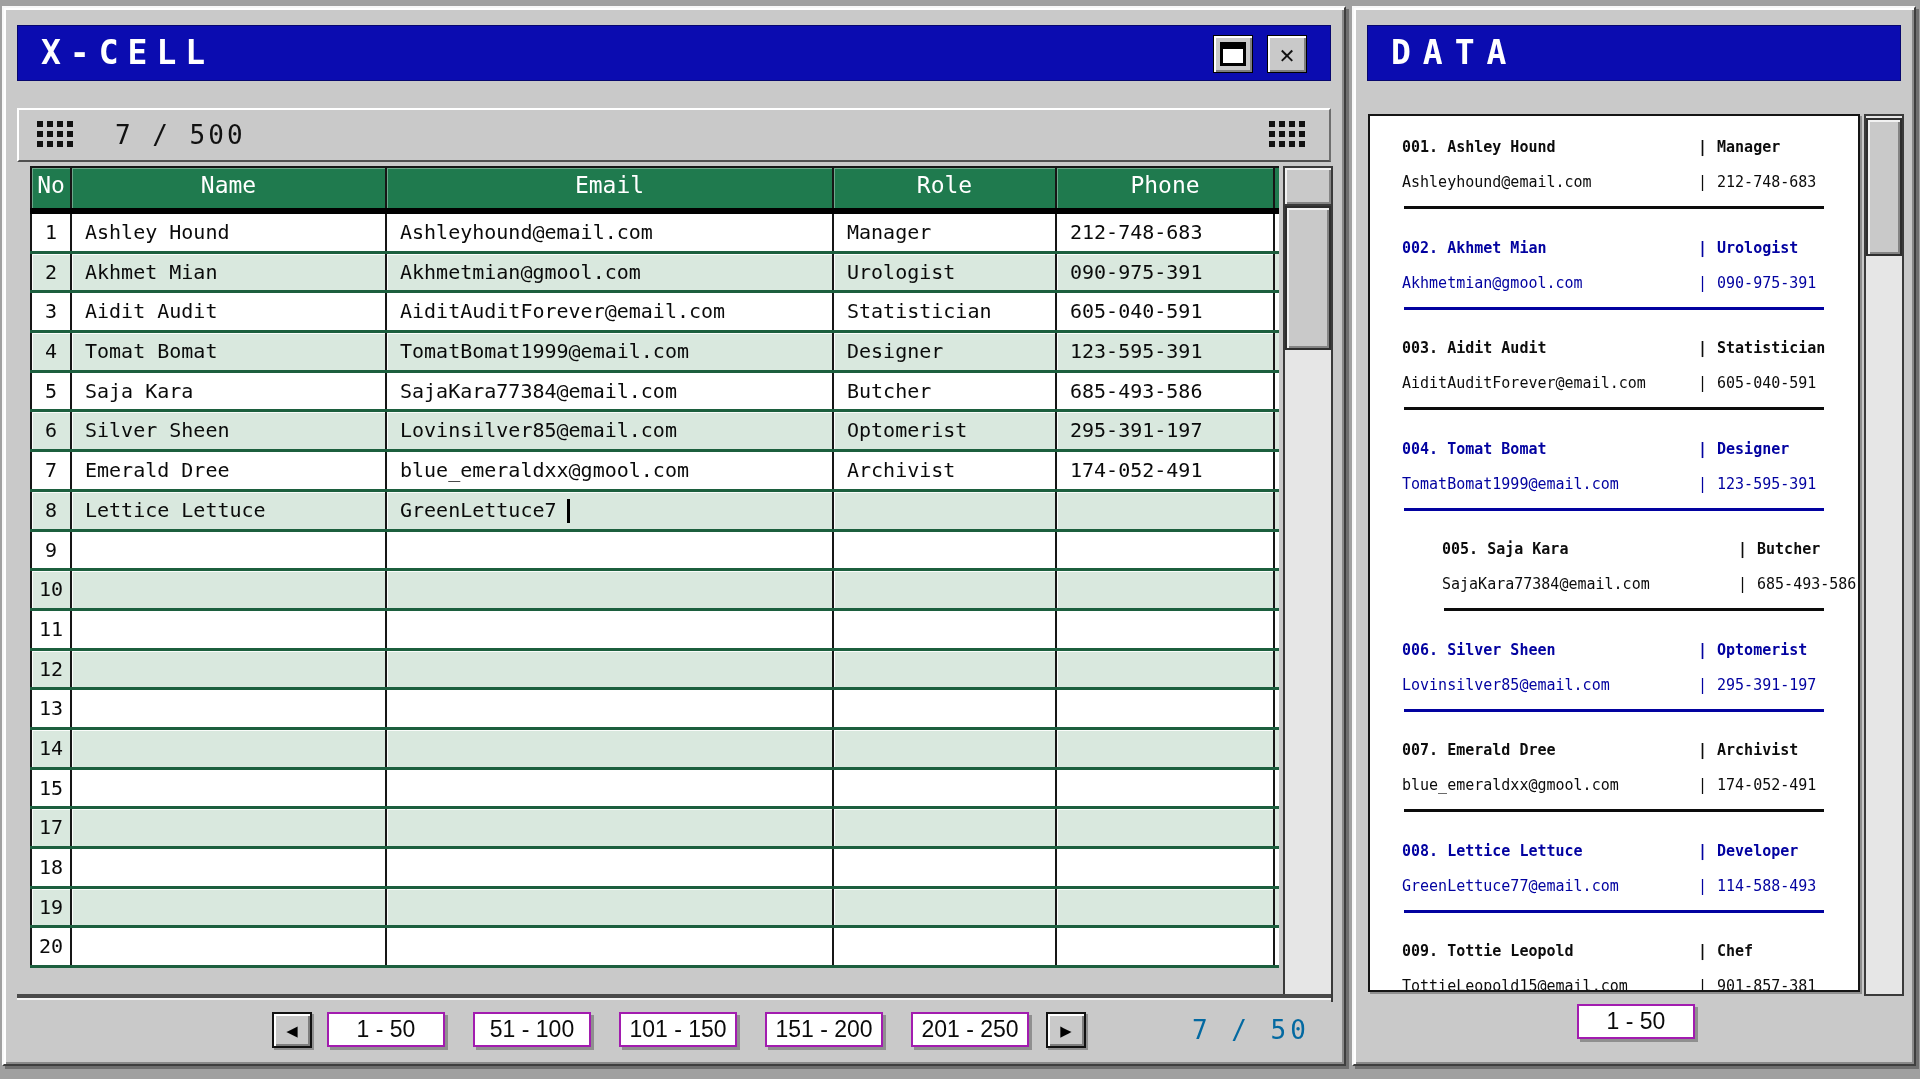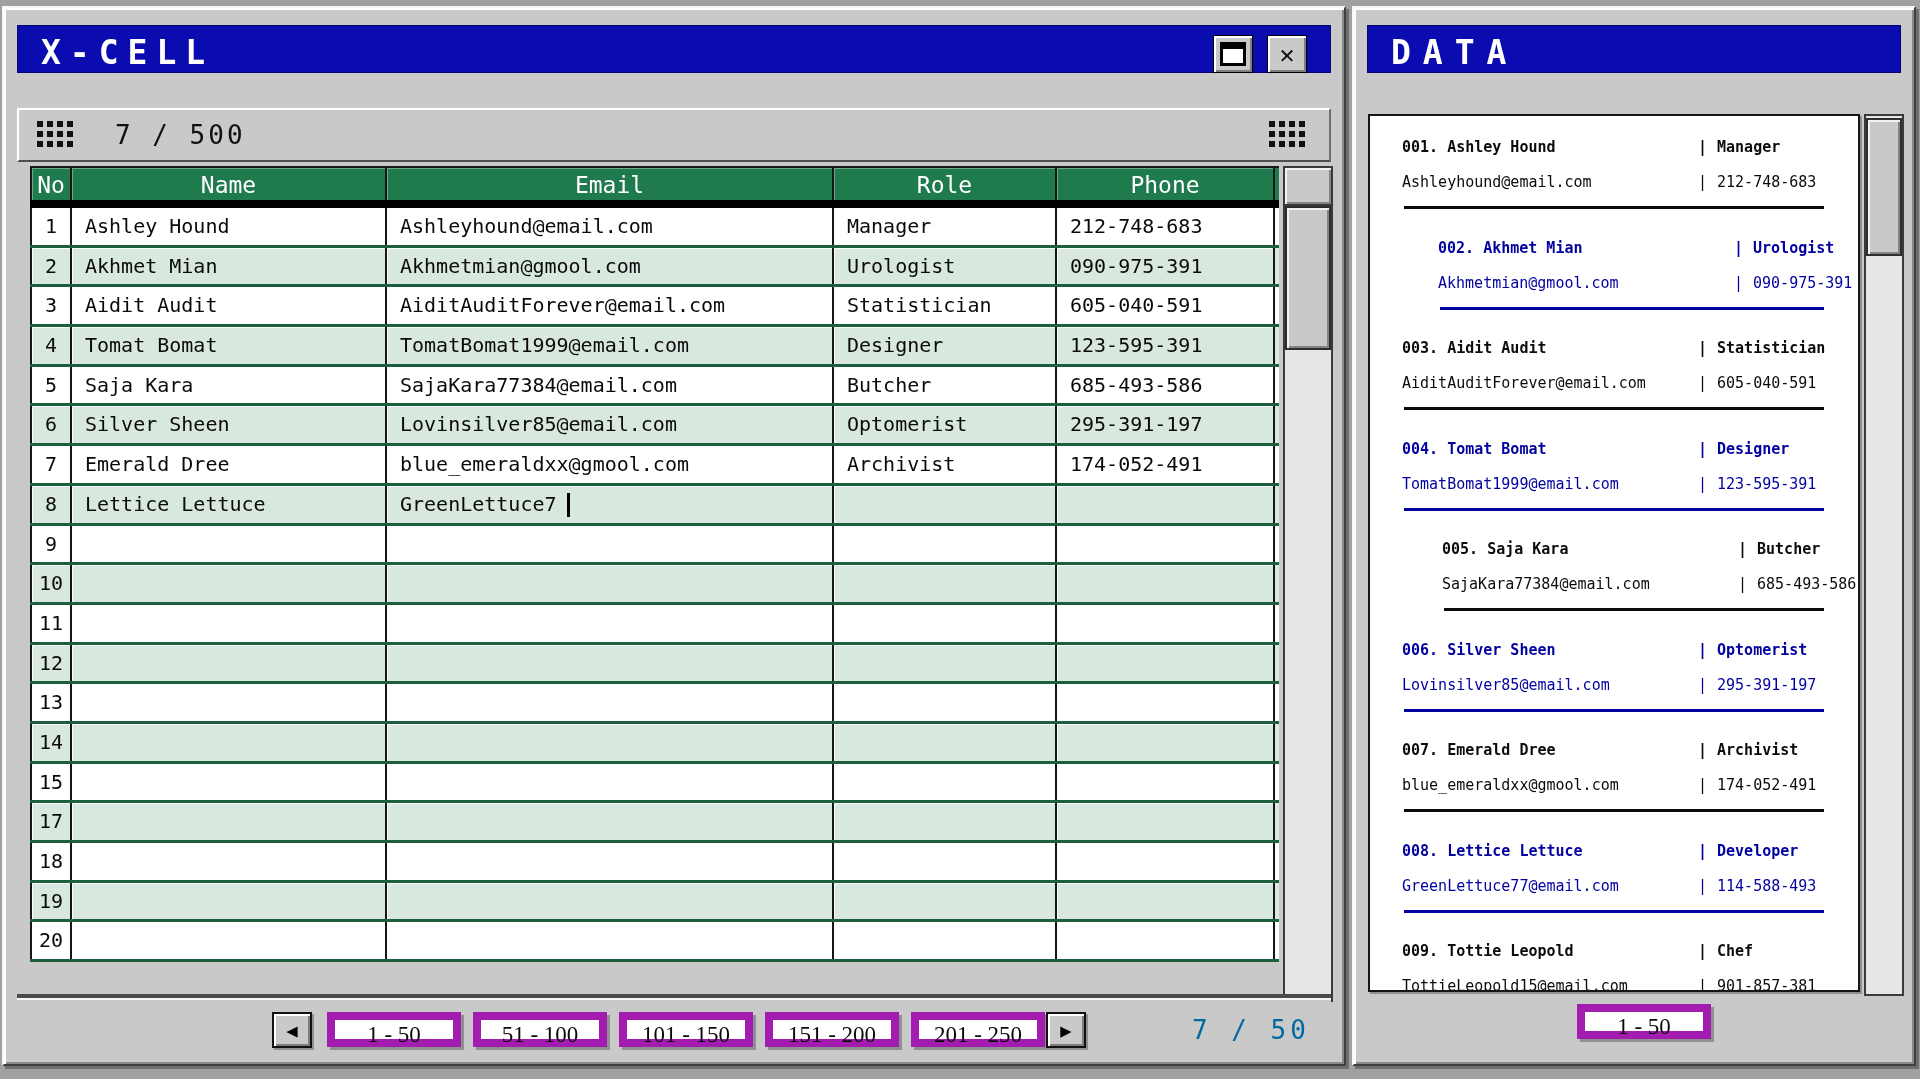--- a/index.html
+++ b/index.html
@@ -12,21 +12,21 @@
   }
   
   .window{
     position:absolute;background:#c9c9c9;
     border:2px solid;border-color:#f8f8f8 #3f3f3f #3f3f3f #f8f8f8;
     box-shadow:inset 2px 2px 0 #ffffff, inset -2px -2px 0 #8a8a8a, 3px 3px 0 #6f6f6f;
   }
   .win-left{left:2px;top:6px;width:1340px;height:1056px;}
   .win-right{left:1352px;top:6px;width:560px;height:1056px;}
   .titlebar{
-    position:absolute;left:13px;right:13px;top:17px;height:48px;
+    position:absolute;left:13px;right:13px;top:17px;height:56px;
     background:#0b0cb0;
     box-shadow:inset 0 0 0 1px #06066e;
   }
   .title{
     color:#ffffff;font-size:33px;font-weight:bold;
     letter-spacing:9px;line-height:56px;padding-left:24px;display:block;
   }
   .tb-btn{
     position:absolute;top:10px;width:38px;height:36px;background:#c9c9c9;
     border:1px solid #000;
@@ -47,21 +47,21 @@
   .grid-icon{margin-left:18px;flex:none;}
   .grid-icon.right{position:absolute;right:22px;margin:0;}
   
   .table{position:absolute;left:26px;top:158px;width:1249px;border-top:2px solid #161616;}
   .trow{display:grid;grid-template-columns:42px 315px 447px 223px 218px;box-sizing:border-box;}
   .trow > div{
     border-right:2px solid #161616;box-sizing:border-box;
     overflow:hidden;white-space:nowrap;
   }
   .trow > div:first-child{border-left:2px solid #161616;}
-  .thead{height:40px;background:#1f7a4e;border-bottom:8px solid #000000;}
+  .thead{height:46px;background:#1f7a4e;border-bottom:6px solid #000000;}
   .thead > div{
     color:#ffffff;font-size:23px;text-align:center;line-height:34px;
     box-shadow:inset 1px 1px 0 rgba(255,255,255,.35);
   }
   .tbody .trow{height:39.7px;border-bottom:3px solid #1c5f3e;background:#ffffff;}
   .tbody .trow:nth-child(even){background:#d9e8de;}
   .tbody .trow > div{
     font-size:20px;color:#0a0a0a;line-height:36px;padding-left:13px;
     box-shadow:inset 1px 1px 0 rgba(255,255,255,.85);
   }
@@ -81,24 +81,24 @@
   .pagebar{
     position:absolute;left:13px;right:13px;top:986px;height:62px;background:#c9c9c9;
     border-top:4px solid #4a4a4a;box-shadow:inset 0 2px 0 #f5f5f5;
   }
   .nav-btn{
     position:absolute;top:14px;width:40px;height:36px;background:#c9c9c9;
     border:2px solid #111;box-shadow:inset 2px 2px 0 #fff, inset -2px -2px 0 #7e7e7e, 2px 2px 0 #8f8f8f;
     font-size:19px;text-align:center;line-height:32px;color:#000;cursor:pointer;box-sizing:border-box;
   }
   .page-btn{
-    position:absolute;top:14px;width:134px;height:35px;background:#ffffff;
-    border:8px solid #a21caf;box-shadow:inset 1px 1px 0 #fff, 3px 3px 0 #8f8f8f;
+    position:absolute;top:14px;width:118px;height:35px;background:#ffffff;
+    border:2px solid #a21caf;box-shadow:inset 1px 1px 0 #fff, 3px 3px 0 #8f8f8f;
     font-size:23px;text-align:center;line-height:30px;color:#0a0a0a;cursor:pointer;box-sizing:border-box;
-    font-family:Liberation Serif, serif;
+    font-family:Liberation Sans, sans-serif;
   }
   .pb-status{position:absolute;left:1175px;top:14px;font-size:26px;letter-spacing:4px;color:#0369a1;line-height:36px;}
   
   .panel{
     position:absolute;left:14px;top:106px;width:492px;height:878px;background:#ffffff;
     border:2px solid #151515;box-sizing:border-box;overflow:hidden;
     box-shadow:2px 2px 0 #8f8f8f;
   }
   .rec{position:absolute;left:32px;right:8px;}
   .rec:nth-child(odd){color:#0c0c0c;}
@@ -358,21 +358,21 @@
       <span class="rec-left"><span>001.</span> <span>Ashley Hound</span></span>
       <span class="rec-right"><span class="pipe">|</span><span>Manager</span></span>
     </div>
     <div class="rec-line em">
       <span class="rec-left">Ashleyhound@email.com</span>
       <span class="rec-right"><span class="pipe">|</span><span>212-748-683</span></span>
     </div>
     <div class="rec-sep"></div>
   </div>
 
-  <div class="rec" style="top: 116.5px; margin-left: 36px;">
+  <div class="rec" style="top: 116.5px;">
     <div class="rec-line nm">
       <span class="rec-left"><span>002.</span> <span>Akhmet Mian</span></span>
       <span class="rec-right"><span class="pipe">|</span><span>Urologist</span></span>
     </div>
     <div class="rec-line em">
       <span class="rec-left">Akhmetmian@gmool.com</span>
       <span class="rec-right"><span class="pipe">|</span><span>090-975-391</span></span>
     </div>
     <div class="rec-sep"></div>
   </div>

